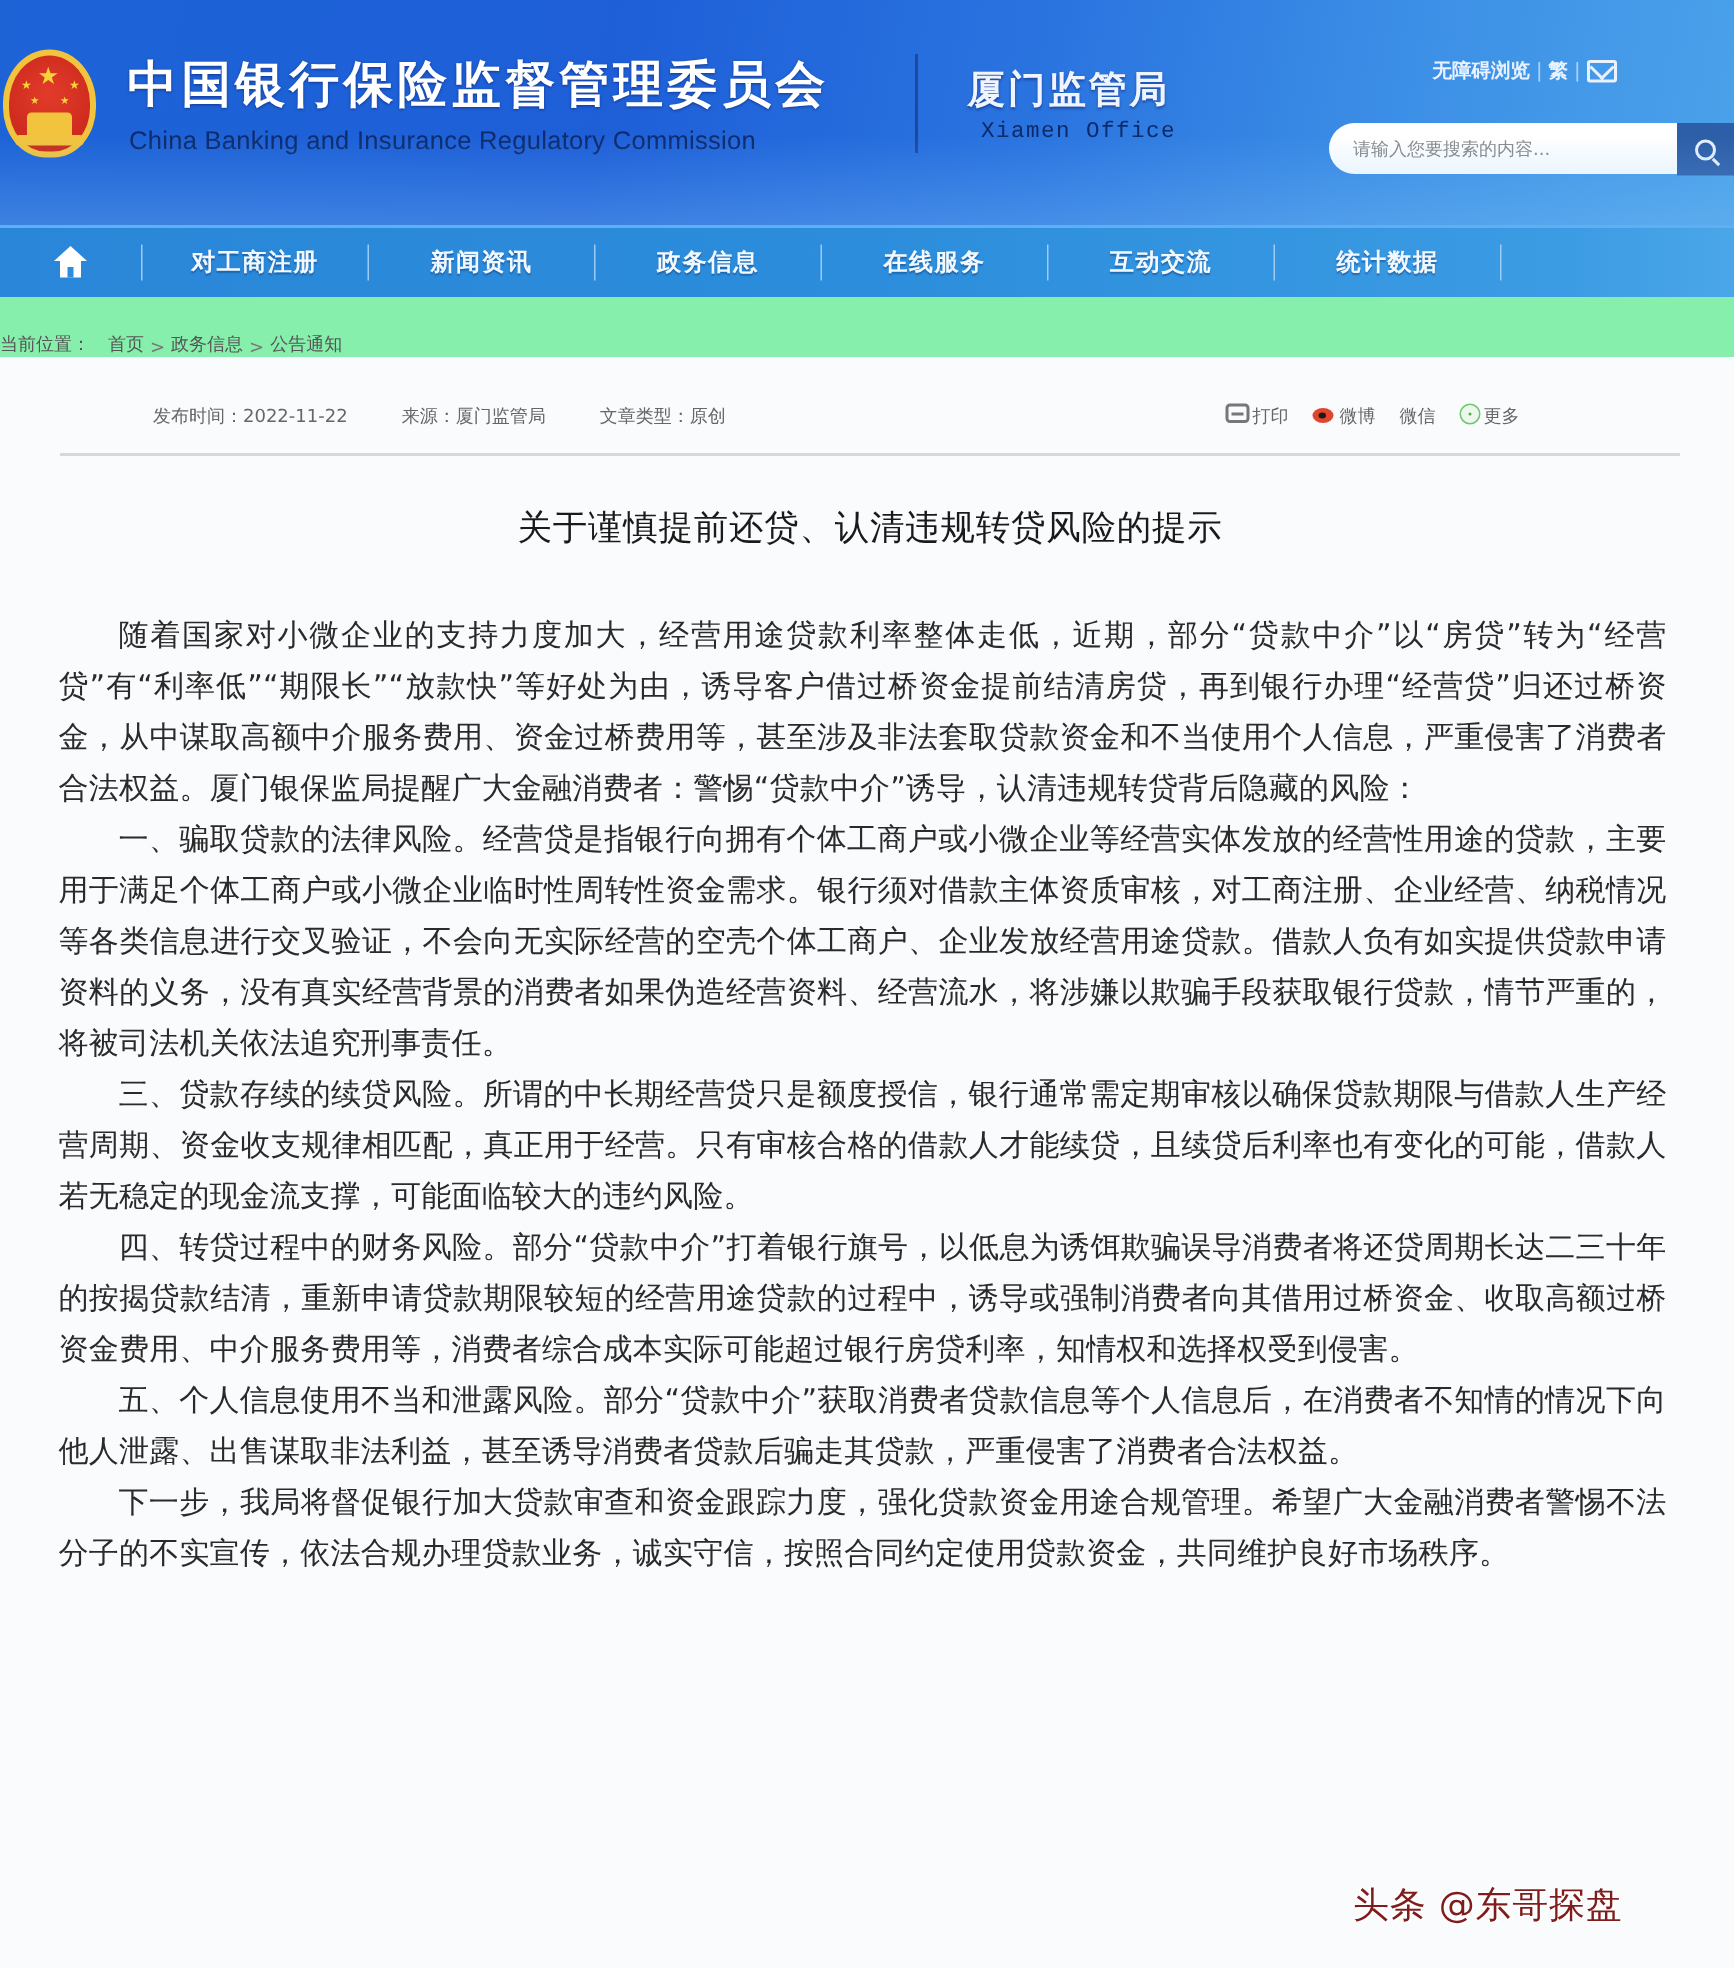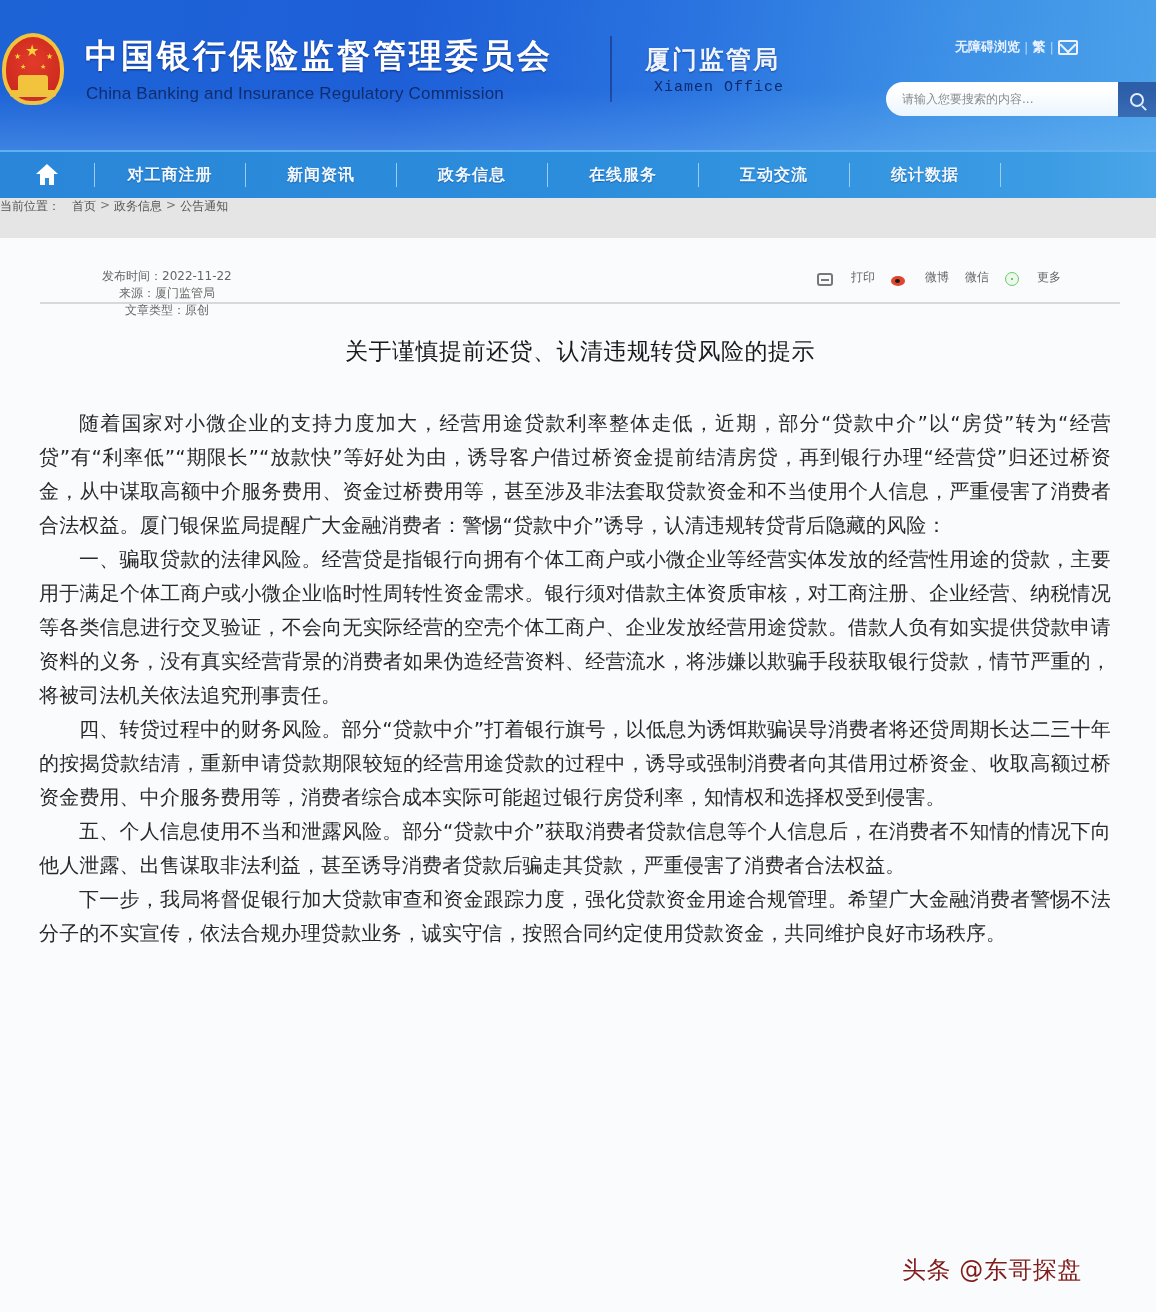--- a/index.html
+++ b/index.html
@@ -119,43 +119,43 @@
   .nav-sep { width: 1px; height: 24px; background: #a9d3f7; opacity: 0.9; }
   .nav-item {
     width: 150px; height: 100%; display: flex; align-items: center; justify-content: center;
     color: #f2f8ff; font-size: 16px; font-weight: bold; letter-spacing: 1px;
     text-shadow: 0 1px 1px rgba(0,40,100,0.4); cursor: pointer;
   }
 
   
   .breadcrumb {
     position: absolute; left: 0; top: 198px; width: 1156px; height: 40px;
-    background: #e5e5e5;
-    display: flex; align-items: flex-start; padding-left: 0;
+    background: #86efac;
+    display: flex; align-items: flex-end; padding-left: 0;
     font-size: 12px; color: #555;
   }
   .breadcrumb .bc-label { margin-right: 12px; }
   .breadcrumb .bc-link { color: #555; }
   .breadcrumb .bc-arrow { margin: 0 4px; color: #777; }
 
   
   .article {
     position: absolute; left: 0; top: 238px; width: 1156px; height: 1074px;
     background: #fafbfd;
   }
   .meta-row {
     position: absolute; left: 102px; top: 30px; height: 18px;
-    display: flex; align-items: center; font-size: 12px; color: #666; white-space: nowrap; flex-direction: column;
+    display: flex; align-items: center; font-size: 12px; color: #666; white-space: nowrap;
   }
   .meta-row .meta-item { margin-right: 36px; }
   .share-row {
     position: absolute; left: 817px; top: 29px; height: 20px;
     display: flex; align-items: center; font-size: 12px; color: #666; gap: 4px;
   }
-  .share-row .share-item { display: flex; align-items: flex-end; gap: 18px; margin-right: 12px; cursor: pointer; }
+  .share-row .share-item { display: flex; align-items: flex-start; gap: 2px; margin-right: 12px; cursor: pointer; }
   .print-icon {
     width: 16px; height: 13px; border: 2px solid #777; border-radius: 3px; position: relative;
   }
   .print-icon::after {
     content: ""; position: absolute; left: 2px; top: 4px; width: 8px; height: 2px; background: #777;
   }
   .weibo-icon {
     width: 16px; height: 13px; position: relative;
   }
   .weibo-icon::before {
@@ -285,19 +285,20 @@
     </span>
   </div>
 
   <div class="meta-divider"></div>
 
   <h1 class="article-title">关于谨慎提前还贷、认清违规转贷风险的提示</h1>
 
   <div class="article-body">
     <p>随着国家对小微企业的支持力度加大，经营用途贷款利率整体走低，近期，部分“贷款中介”以“房贷”转为“经营贷”有“利率低”“期限长”“放款快”等好处为由，诱导客户借过桥资金提前结清房贷，再到银行办理“经营贷”归还过桥资金，从中谋取高额中介服务费用、资金过桥费用等，甚至涉及非法套取贷款资金和不当使用个人信息，严重侵害了消费者合法权益。厦门银保监局提醒广大金融消费者：警惕“贷款中介”诱导，认清违规转贷背后隐藏的风险：</p>
     <p>一、骗取贷款的法律风险。经营贷是指银行向拥有个体工商户或小微企业等经营实体发放的经营性用途的贷款，主要用于满足个体工商户或小微企业临时性周转性资金需求。银行须对借款主体资质审核，对工商注册、企业经营、纳税情况等各类信息进行交叉验证，不会向无实际经营的空壳个体工商户、企业发放经营用途贷款。借款人负有如实提供贷款申请资料的义务，没有真实经营背景的消费者如果伪造经营资料、经营流水，将涉嫌以欺骗手段获取银行贷款，情节严重的，将被司法机关依法追究刑事责任。</p>
+    <p>三、贷款存续的续贷风险。所谓的中长期经营贷只是额度授信，银行通常需定期审核以确保贷款期限与借款人生产经营周期、资金收支规律相匹配，真正用于经营。只有审核合格的借款人才能续贷，且续贷后利率也有变化的可能，借款人若无稳定的现金流支撑，可能面临较大的违约风险。</p>
     <p>四、转贷过程中的财务风险。部分“贷款中介”打着银行旗号，以低息为诱饵欺骗误导消费者将还贷周期长达二三十年的按揭贷款结清，重新申请贷款期限较短的经营用途贷款的过程中，诱导或强制消费者向其借用过桥资金、收取高额过桥资金费用、中介服务费用等，消费者综合成本实际可能超过银行房贷利率，知情权和选择权受到侵害。</p>
     <p>五、个人信息使用不当和泄露风险。部分“贷款中介”获取消费者贷款信息等个人信息后，在消费者不知情的情况下向他人泄露、出售谋取非法利益，甚至诱导消费者贷款后骗走其贷款，严重侵害了消费者合法权益。</p>
     <p>下一步，我局将督促银行加大贷款审查和资金跟踪力度，强化贷款资金用途合规管理。希望广大金融消费者警惕不法分子的不实宣传，依法合规办理贷款业务，诚实守信，按照合同约定使用贷款资金，共同维护良好市场秩序。</p>
   </div>
 </div>
 
 <div class="watermark">头条 @东哥探盘</div>
 
 </body></html>

